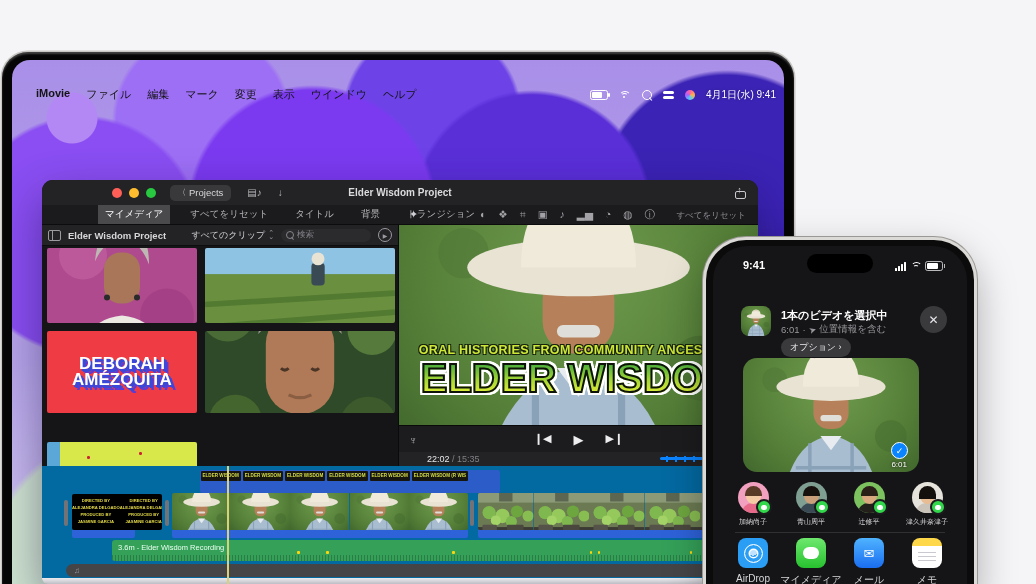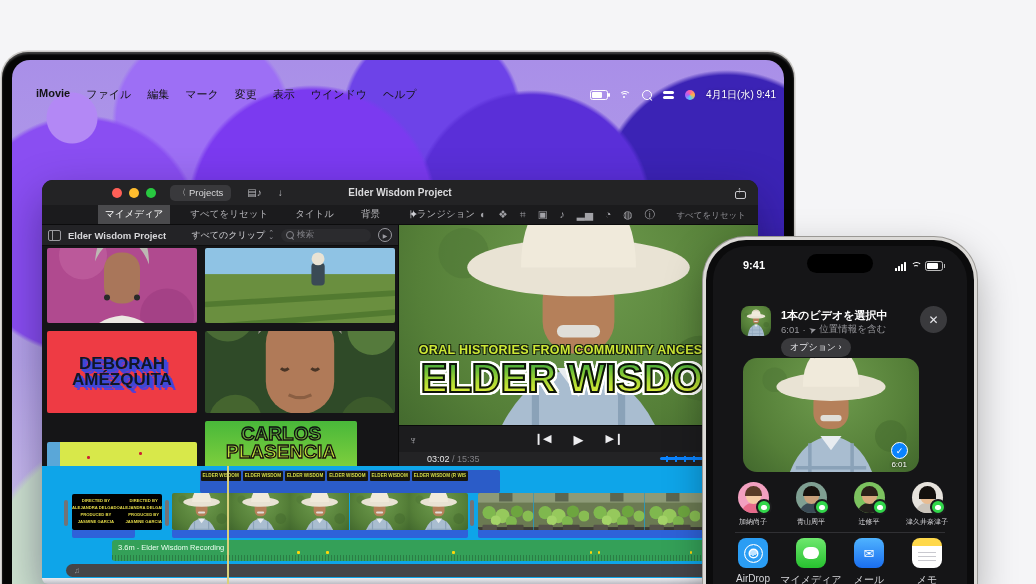--- a/index.html
+++ b/index.html
@@ -80,21 +80,21 @@
   #bfilter .ch{font-size:7px;color:#9a9aa0;line-height:1;display:inline-flex;flex-direction:column}
   #bsearch{width:80px;height:13px;background:#2b2b2e;border-radius:7px;display:flex;align-items:center;
            padding:0 5px;gap:3px;color:#808086;font-size:8.5px}
   .mlens{width:6px;height:6px;border:1px solid #85858b;border-radius:50%;position:relative;flex:none}
   .mlens::after{content:"";position:absolute;width:1px;height:3px;background:#85858b;left:5px;top:4.5px;transform:rotate(-45deg)}
   .circplay{width:12px;height:12px;border:1px solid #9a9aa0;border-radius:50%;color:#9a9aa0;font-size:6px;
             display:flex;align-items:center;justify-content:center}
   .clip{position:absolute;border-radius:2px;overflow:hidden}
   .clip svg{display:block;width:100%;height:100%}
   #cardDeborah{background:#ee3b44;display:flex;align-items:center;justify-content:center}
-  #cardDeborah span{font-size:17px;font-weight:900;line-height:.92;text-align:center;color:#0f172a;
+  #cardDeborah span{font-size:17px;font-weight:900;line-height:.92;text-align:center;color:#ffffff;
      letter-spacing:0;text-shadow:1.5px 1.5px 0 #3b49d8,3px 3px 0 #3b49d8,4.5px 4.5px 0 #5a3bd8}
   #cardCarlos{background:linear-gradient(180deg,#49b83a,#8ed63e);display:flex;align-items:flex-start;justify-content:center}
   #cardCarlos span{margin-top:4px;font-size:19px;font-weight:900;line-height:.95;text-align:center;
      background:linear-gradient(180deg,#2f8f3a,#e8ef3a);-webkit-background-clip:text;background-clip:text;color:transparent;
      -webkit-text-stroke:1.3px #101010}
   #mapwrap{background:linear-gradient(90deg,#5aa7d8 0 9%,#d8e84a 9%);position:relative}
   #mapwrap i{position:absolute;background:#c23;width:2.5px;height:2.5px;border-radius:50%}
 
   
   #viewer{position:absolute;left:357px;top:45px;right:0;height:200px;background:#000;overflow:hidden}
@@ -111,21 +111,21 @@
   #pbx{position:absolute;left:0;right:0;display:flex;justify-content:center;gap:22px;color:#ededf0;font-size:11px}
   #vinfo{position:absolute;left:357px;top:272px;right:0;height:14px;background:#232325;font-size:9px;color:#e8e8ea}
   #tcode{position:absolute;left:28px;top:2px}
   #tcode .dim{color:#808085}
   #scrub{position:absolute;right:48px;top:5px;width:50px;height:3px;background:#0a84ff;border-radius:2px}
   #scrub::before{content:"";position:absolute;left:6px;right:6px;top:-1.5px;height:6px;
      background:repeating-linear-gradient(90deg,#0a84ff 0 2px,transparent 2px 9px)}
   #scrub::after{content:"";position:absolute;right:-4px;top:-4px;width:5px;height:11px;background:#e8e8ec;border-radius:3px}
 
   
-  #tlarea{position:absolute;left:0;top:286px;right:0;bottom:6px;background:#0ea5e9}
+  #tlarea{position:absolute;left:0;top:286px;right:0;bottom:6px;background:#0369a1}
   #ttrack{position:absolute;left:158px;top:4px;width:300px;height:11px;display:flex;gap:1px;background:#2b5cc8;border-radius:2px 2px 0 0;overflow:hidden}
   .ttl{flex:none;background:#16160f;color:#d6de4a;font-size:4.6px;font-weight:bold;display:flex;align-items:center;
        justify-content:center;padding:0 2px;white-space:nowrap;border-radius:1px;margin:.5px}
   #ttrackbar{position:absolute;left:158px;top:15px;width:300px;height:12px;background:#2b5cc8;border-radius:0 0 2px 2px}
   .handle{position:absolute;width:4px;height:26px;background:#737377;border-radius:2px;top:34px}
   #credits{position:absolute;left:30px;top:28px;width:90px;height:36px;background:#000;border-radius:2px;
            display:flex;justify-content:space-around;align-items:center;overflow:hidden}
   .credcol{display:flex;flex-direction:column;gap:2px;text-align:center}
   .credcol b{font-size:4.2px;color:#e3d948;font-weight:bold;line-height:1.15;white-space:nowrap}
   #credaudio{position:absolute;left:30px;top:64px;width:63px;height:8px;background:#2e62d9;border-radius:0 0 2px 2px}
@@ -381,23 +381,20 @@
         <div class="clip" style="left:163px;top:106px;width:190px;height:82px">
             <svg>
               <use href="#sym-closeup"></use>
             </svg>
           </div>
         <div class="clip" id="mapwrap" style="left:5px;top:196px;width:150px;height:60px">
 
           <i style="left:40px;top:14px"></i>
             <i style="left:92px;top:10px"></i>
         </div>
-        <div class="clip" id="cardCarlos" style="left:163px;top:196px;width:152px;height:60px">
-          <span style="width:130px">CARLOS PLASENCIA</span>
-        </div>
       </div>
 
       <div id="viewer">
         <div id="video">
             <svg>
               <use href="#sym-man"></use>
             </svg>
           </div>
         <div id="kicker">ORAL HISTORIES FROM COMMUNITY ANCESTORS</div>
         <div id="bigtitle">ELDER WISDOM</div>
@@ -405,21 +402,21 @@
       <div id="vctrl">
         <span id="micic">♆</span>
         <span id="pbx">
           <span>❙◀</span>
           <span style="font-size:13px">▶</span>
           <span>▶❙</span>
         </span>
       </div>
       <div id="vinfo">
         <span id="tcode">
-          <span>03:02</span>
+          <span>22:02</span>
           <span class="dim"> <span>/</span> </span>
           <span class="dim">15:35</span>
         </span>
         <span id="scrub"></span>
       </div>
 
       <div id="tlarea">
         <div id="ttrack">
             <span class="ttl">ELDER WISDOM</span>
             <span class="ttl">ELDER WISDOM</span>

